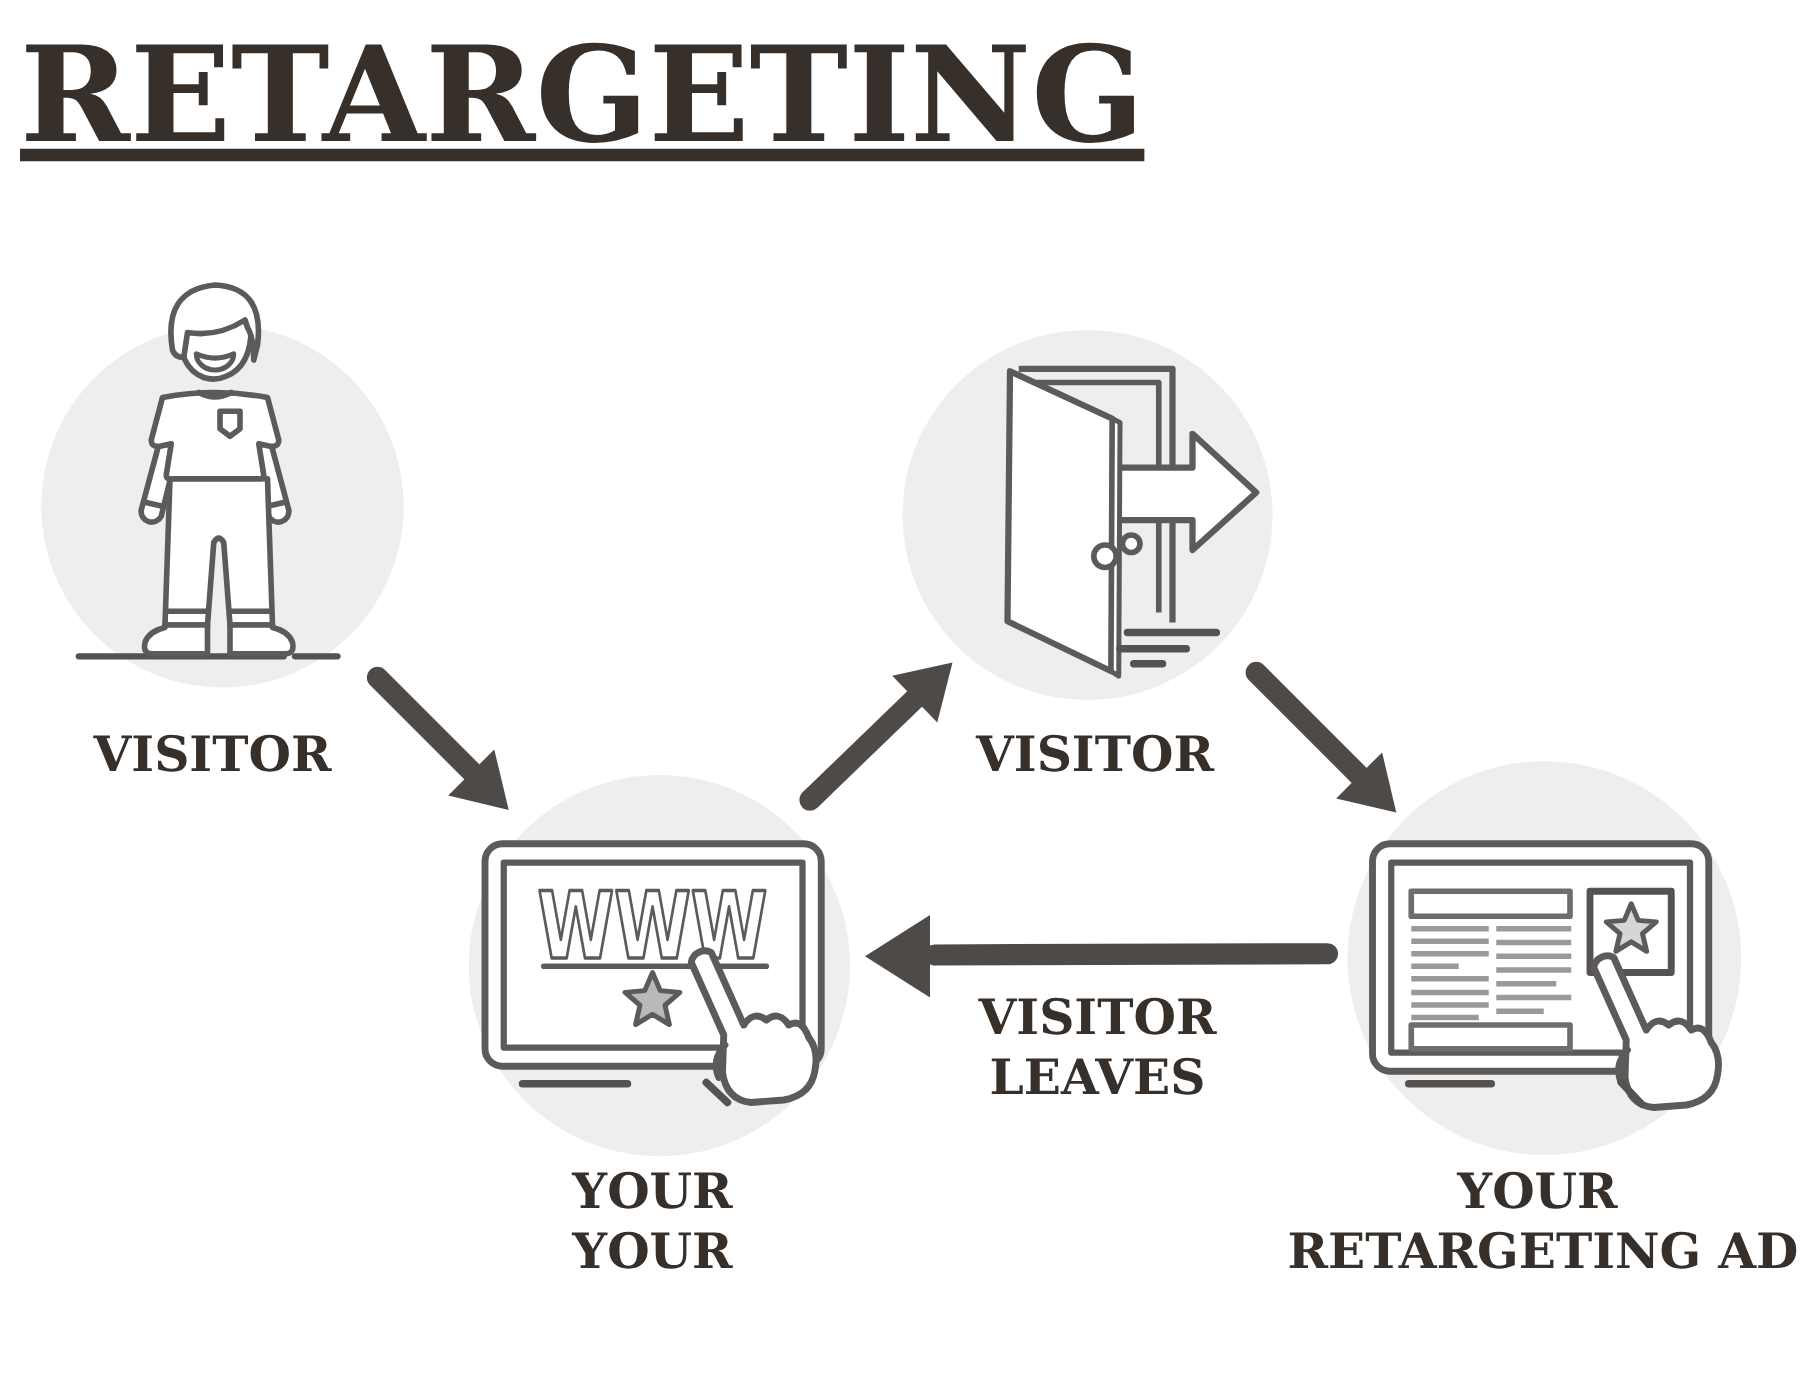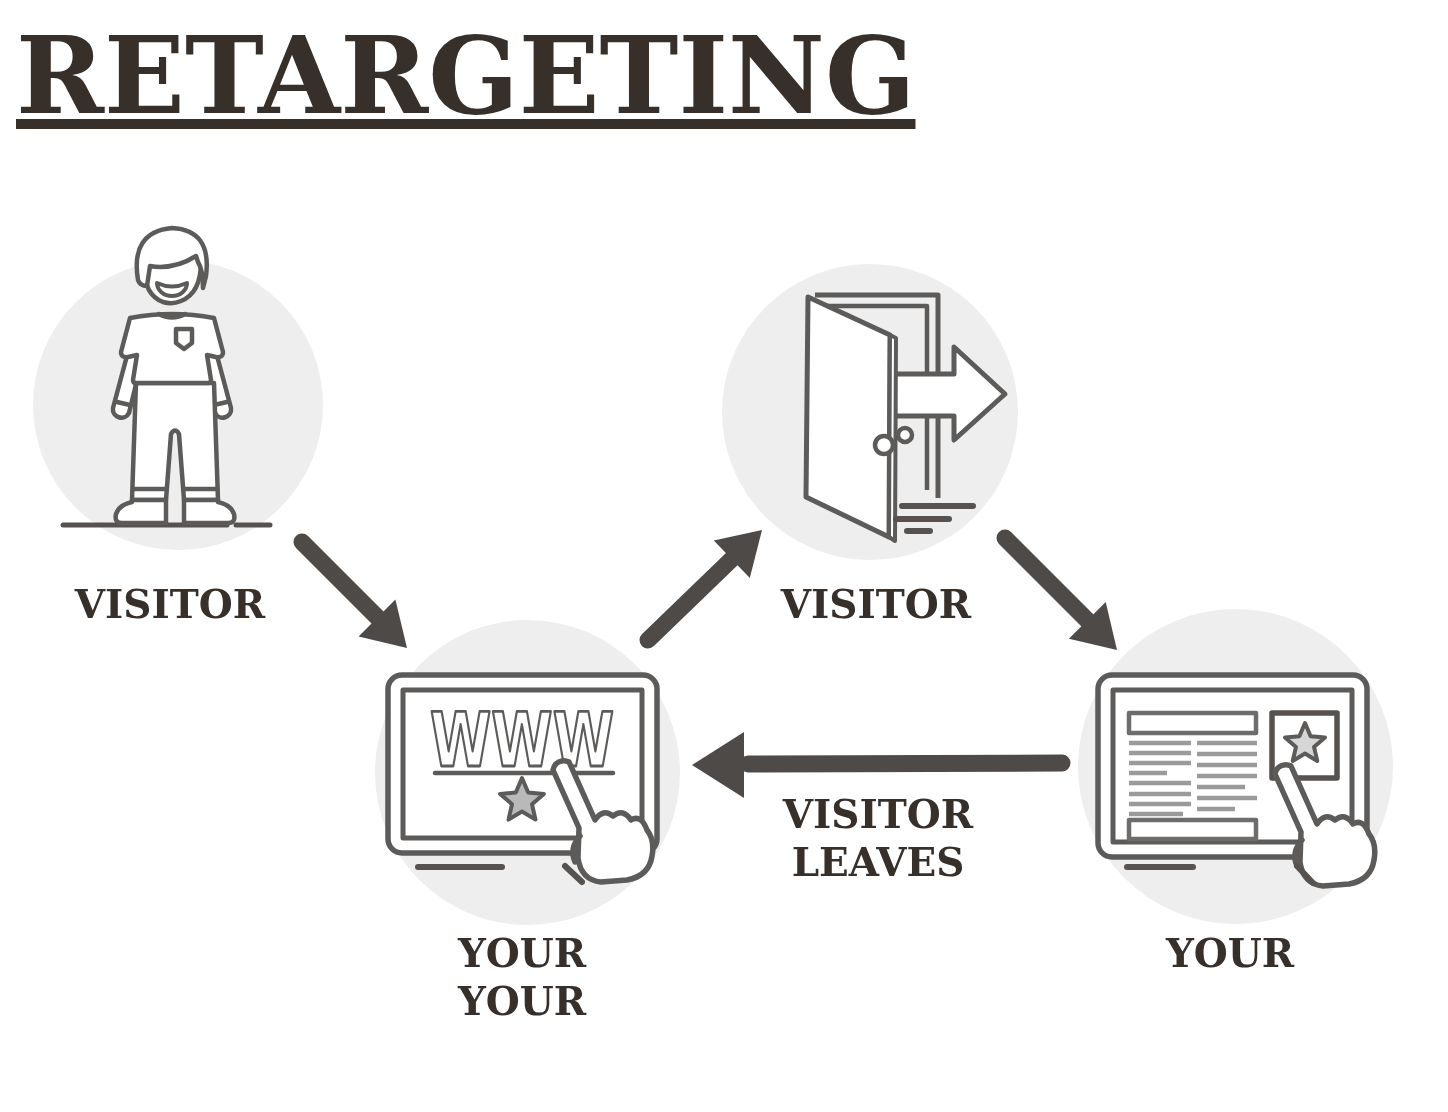--- a/index.html
+++ b/index.html
@@ -156,19 +156,20 @@
   </div>
   <div class="label" style="left:726px;top:580px;width:300px;">
     <div>VISITOR</div>
   </div>
   <div class="label" style="left:372px;top:929px;width:300px;">
     <div>YOUR</div>
     <div>YOUR</div>
   </div>
   <div class="label" style="left:1030px;top:929px;width:400px;">
     <div>YOUR</div>
+    <div>RETARGETING AD</div>
   </div>
   <div class="label" style="left:728px;top:790px;width:300px;">
     <div>VISITOR</div>
     <div>LEAVES</div>
   </div>
 
 </div>
 
 </body></html>

